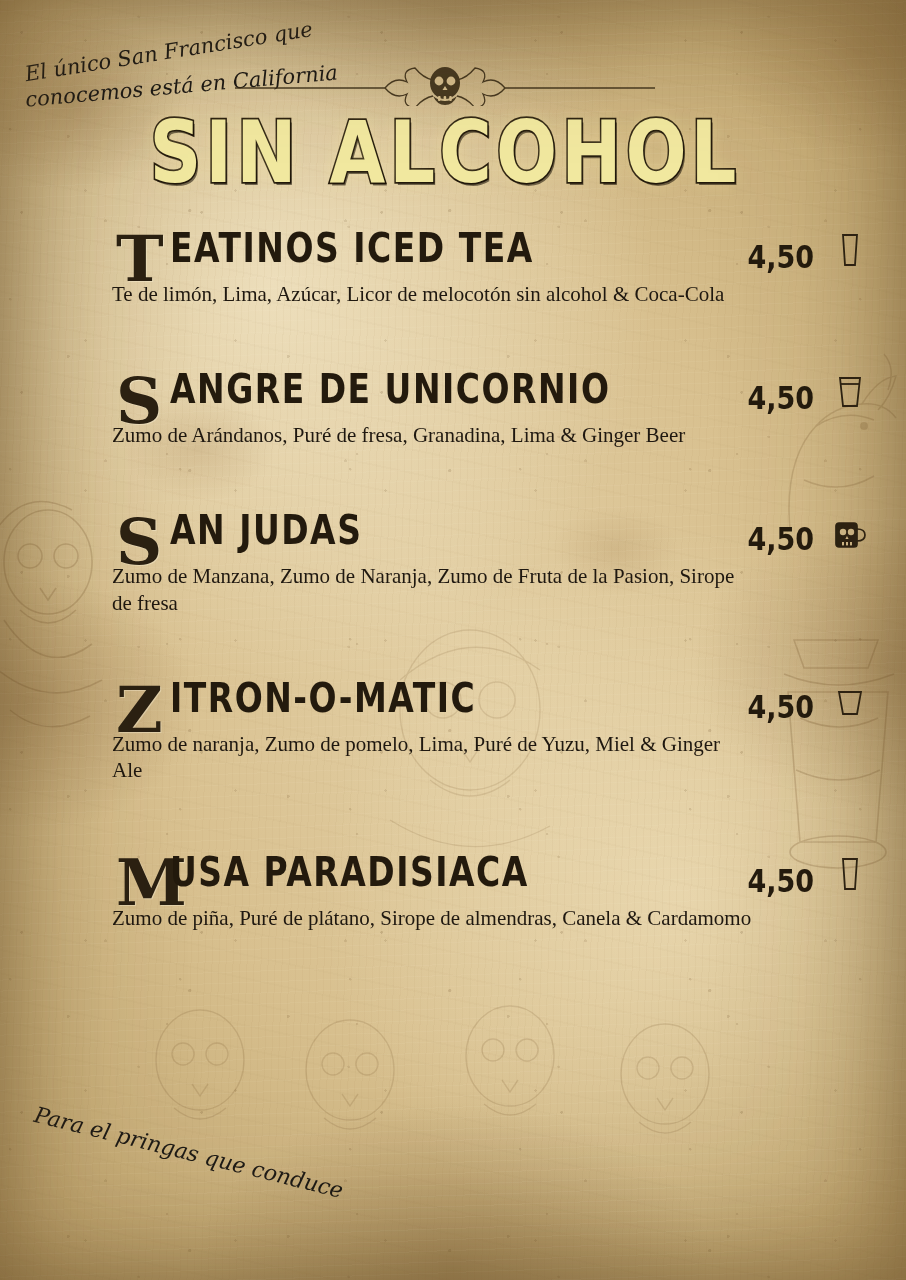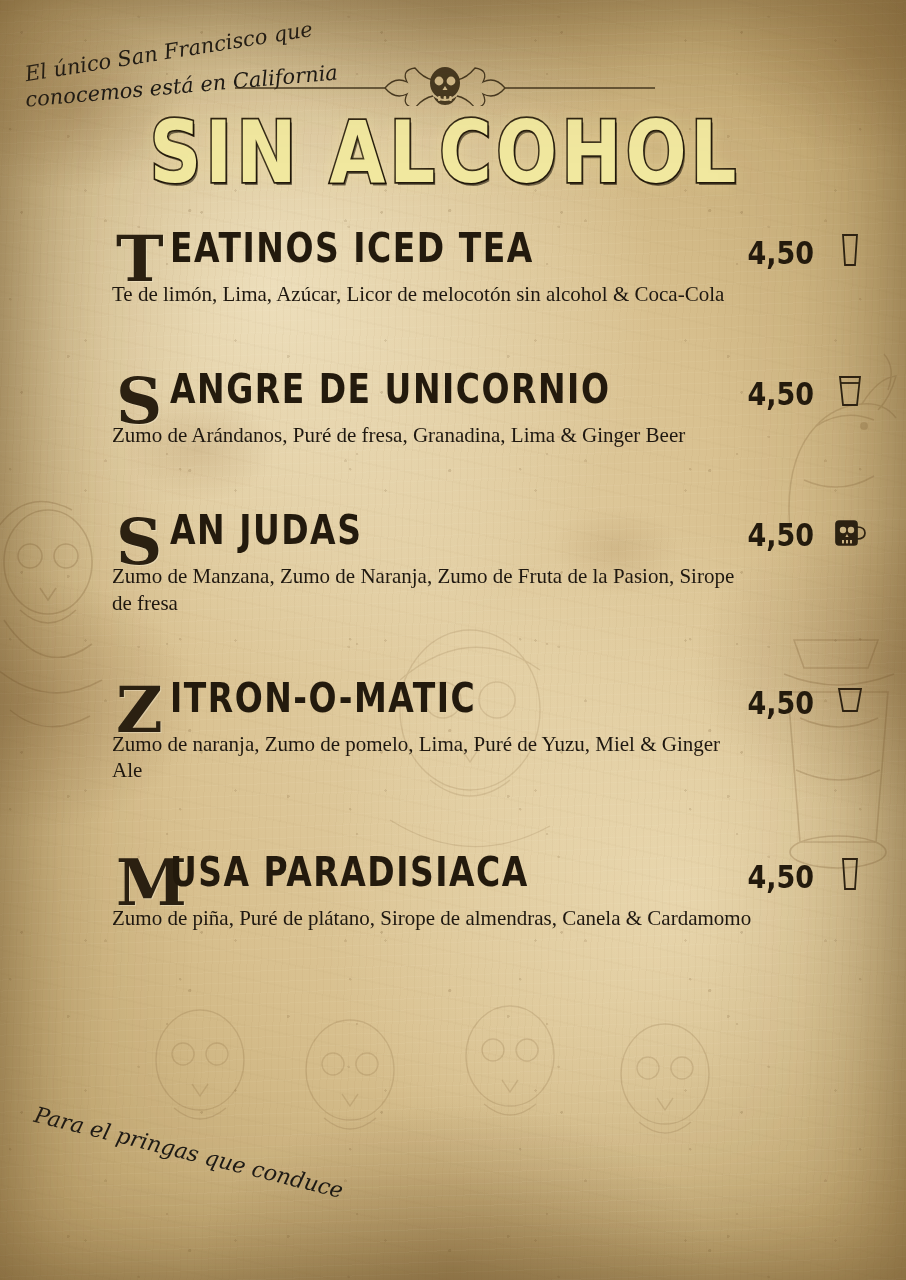--- a/index.html
+++ b/index.html
@@ -104,21 +104,21 @@
     text-shadow:
       0 0 1px #1c1206,
       2px 3px 0 rgba(20,12,4,.55),
       0 0 16px rgba(255,240,160,.35);
     transform: scaleY(1.18);
   }
 
   
   .list { position: absolute; left: 0; right: 0; top: 232px; }
   .item { position: relative; padding: 0 34px 0 112px; }
-  .row { display: flex; align-items: center; }
+  .row { display: flex; align-items: flex-end; }
   .dropcap {
     position: absolute; left: 116px;
     font-family: "DejaVu Serif", serif;
     font-weight: bold;
     font-size: 64px;
     line-height: .84;
     color: #2b2112;
     text-shadow: 1px 1px 0 rgba(255,250,225,.35);
   }
   .name {

